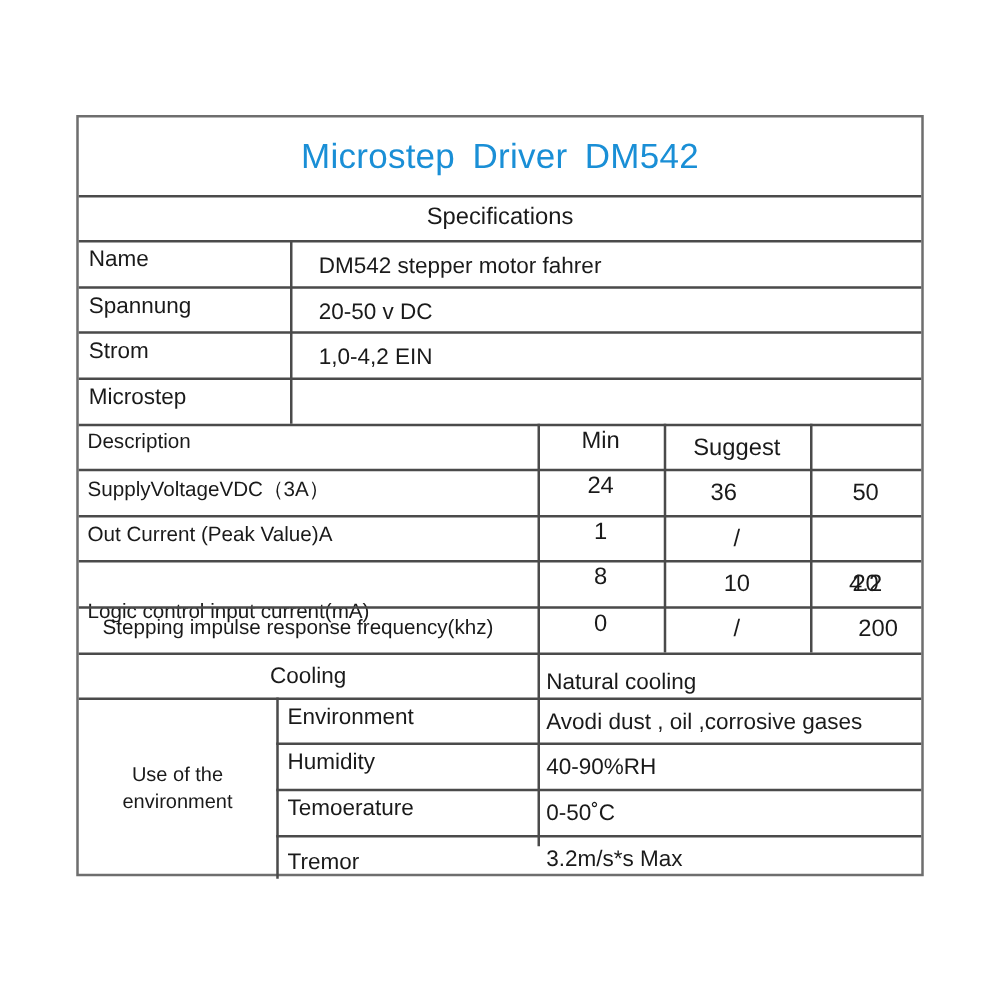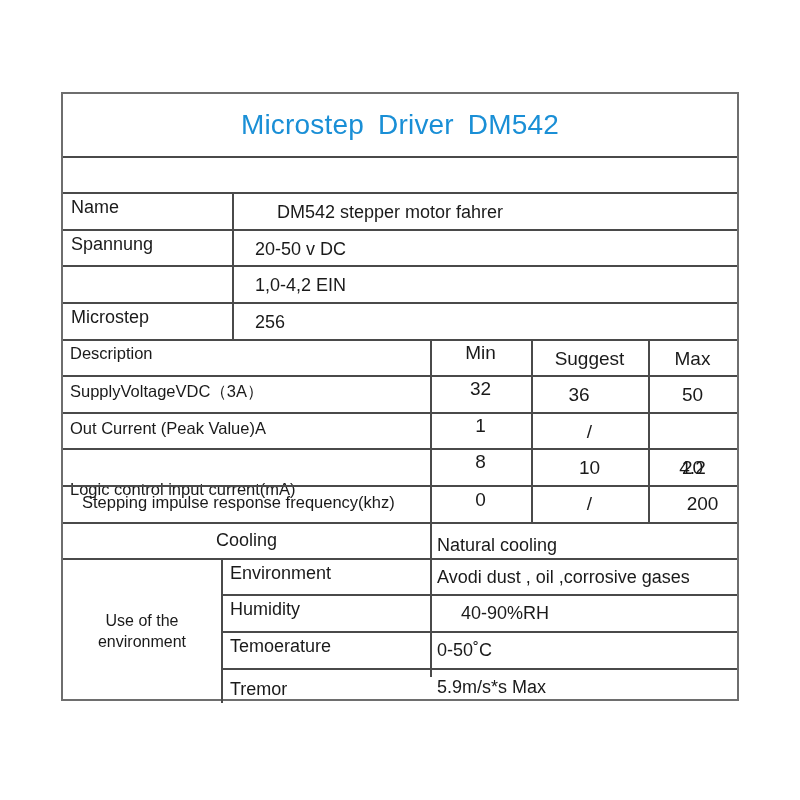--- a/index.html
+++ b/index.html
@@ -20,51 +20,51 @@
   .envlabel { font-size: 16px; line-height: 21px; text-align: center; }
 </style>
 </head>
 <body>
 
 <div class="tbl">
 
   <div class="cell center title" style="left:0;top:0;width:674px;height:62px;">Microstep  Driver  DM542</div>
   <div class="hl" style="left:0;top:62px;width:674px;"></div>
 
+  <div class="cell center spec-head" style="left:0;top:62px;width:674px;height:36px;">Specifications</div>
   <div class="hl" style="left:0;top:98px;width:674px;"></div>
 
   <div class="vl" style="left:169px;top:98px;height:147px;"></div>
 
   <div class="cell left" style="left:0;top:98px;width:169px;height:30px;">Name</div>
-  <div class="cell" style="left:192px;top:100px;width:470px;height:36px;margin-left:22px;">DM542 stepper motor fahrer</div>
+  <div class="cell" style="left:192px;top:100px;width:470px;height:36px;">DM542 stepper motor fahrer</div>
   <div class="hl" style="left:0;top:135px;width:674px;"></div>
 
   <div class="cell left" style="left:0;top:135px;width:169px;height:30px;">Spannung</div>
   <div class="cell" style="left:192px;top:137px;width:470px;height:36px;">20-50 v DC</div>
   <div class="hl" style="left:0;top:171px;width:674px;"></div>
 
+  <div class="cell left" style="left:0;top:171px;width:169px;height:30px;">Strom</div>
   <div class="cell" style="left:192px;top:173px;width:470px;height:36px;">1,0-4,2 EIN</div>
   <div class="hl" style="left:0;top:208px;width:674px;"></div>
 
   <div class="cell left" style="left:0;top:208px;width:169px;height:30px;">Microstep</div>
-  <div class="cell" style="left:192px;top:210px;width:470px;height:36px;">256</div>
   <div class="hl" style="left:0;top:245px;width:674px;"></div>
 
   <div class="vl" style="left:367px;top:245px;height:338px;"></div>
   <div class="vl" style="left:468px;top:245px;height:183px;"></div>
   <div class="vl" style="left:585px;top:245px;height:183px;"></div>
 
   <div class="cell desc" style="left:0;top:245px;width:367px;height:28px;">Description</div>
   <div class="cell center num" style="left:367px;top:245px;width:101px;height:28px;">Min</div>
   <div class="cell center num" style="left:468px;top:248px;width:117px;height:34px;">Suggest</div>
-  <div class="cell center num" style="left:585px;top:248px;width:89px;height:34px;">Max</div>
   <div class="hl" style="left:0;top:281px;width:674px;"></div>
 
   <div class="cell desc" style="left:0;top:281px;width:367px;height:34px;">SupplyVoltageVDC（3A）</div>
-  <div class="cell center num" style="left:367px;top:281px;width:101px;height:28px;">32</div>
+  <div class="cell center num" style="left:367px;top:281px;width:101px;height:28px;">24</div>
   <div class="cell center num" style="left:468px;top:284px;width:96px;height:34px;">36</div>
   <div class="cell center num" style="left:585px;top:284px;width:89px;height:34px;">50</div>
   <div class="hl" style="left:0;top:318px;width:674px;"></div>
 
   <div class="cell desc" style="left:0;top:318px;width:367px;height:32px;">Out Current (Peak Value)A</div>
   <div class="cell center num" style="left:367px;top:318px;width:101px;height:28px;">1</div>
   <div class="cell center num" style="left:468px;top:321px;width:117px;height:34px;">/</div>
   <div class="cell center num" style="left:585px;top:321px;width:89px;height:34px;margin-top:36px;">4.2</div>
   <div class="hl" style="left:0;top:354px;width:674px;"></div>
 
@@ -88,22 +88,22 @@
   <div class="cell center envlabel" style="left:0;top:464px;width:158px;height:145px;flex-direction:column;justify-content:center;">
     <span>Use of the</span>
     <span>environment</span>
   </div>
 
   <div class="cell" style="left:167px;top:464px;width:200px;height:30px;">Environment</div>
   <div class="cell" style="left:374px;top:466px;width:300px;height:34px;">Avodi dust , oil ,corrosive gases</div>
   <div class="hl" style="left:158px;top:500px;width:516px;"></div>
 
   <div class="cell" style="left:167px;top:500px;width:200px;height:30px;">Humidity</div>
-  <div class="cell" style="left:374px;top:502px;width:300px;height:34px;margin-left:24px;">40-90%RH</div>
+  <div class="cell" style="left:374px;top:502px;width:300px;height:34px;">40-90%RH</div>
   <div class="hl" style="left:158px;top:537px;width:516px;"></div>
 
   <div class="cell" style="left:167px;top:537px;width:200px;height:30px;">Temoerature</div>
   <div class="cell" style="left:374px;top:539px;width:300px;height:34px;">0-50˚C</div>
   <div class="hl" style="left:158px;top:574px;width:516px;"></div>
 
   <div class="cell" style="left:167px;top:574px;width:200px;height:43px;">Tremor</div>
-  <div class="cell" style="left:374px;top:576px;width:300px;height:34px;">5.9m/s*s Max</div>
+  <div class="cell" style="left:374px;top:576px;width:300px;height:34px;">3.2m/s*s Max</div>
 </div>
 
 </body></html>

